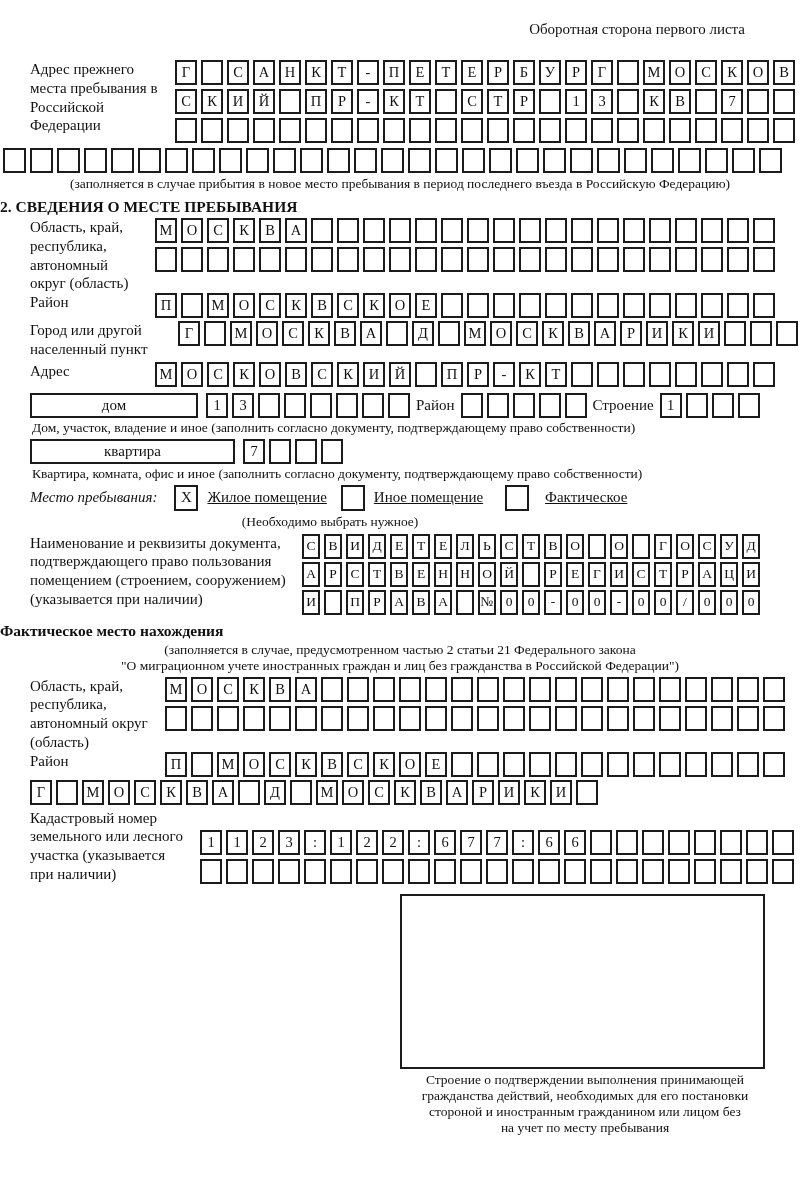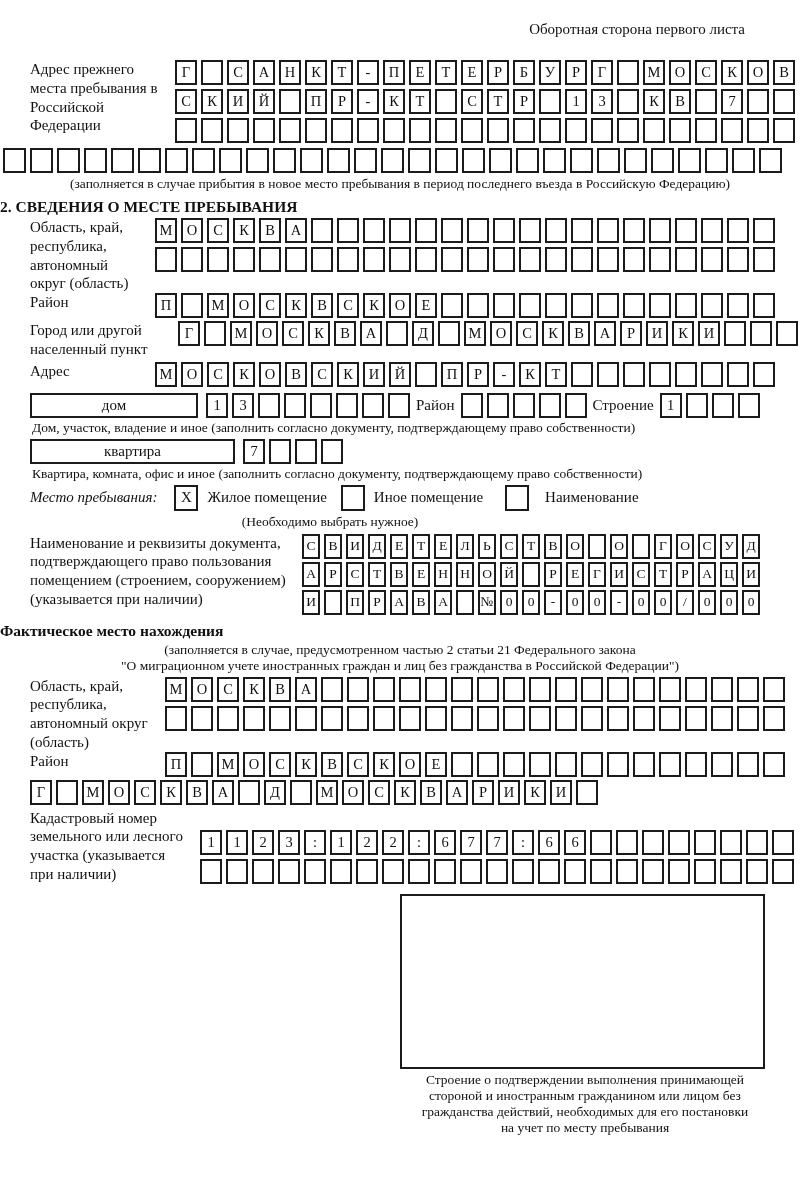--- a/index.html
+++ b/index.html
@@ -33,21 +33,21 @@
   .mt2{margin-top:2px;} .mt3{margin-top:3px;} .mt4{margin-top:4px;} .mt6{margin-top:6px;}
 
   .inline-row { display:flex; align-items:flex-start; margin-left:30px; }
   .widebox { box-sizing:border-box; height:25px; border:2px solid #1b1b1b;
     display:flex; align-items:center; justify-content:center; font-size:15px; }
   .dom-box { width:168px; } .kv-box { width:205px; }
   .ilabel { font-size:15px; line-height:25px; margin:0 6px; }
 
   .mestorow { display:flex; align-items:center; margin:3px 0 0 30px; }
   .mlabel { font-size:15px; margin-right:8px;font-style:italic; }
-  .mopt { font-size:15px; }
+  .mopt { font-size:15px;text-decoration:underline; }
   .cbox { box-sizing:border-box; width:24px; height:26px; border:2px solid #1b1b1b;
     display:flex; align-items:center; justify-content:center; font-size:15px; margin:0 9px; }
 
   .stampbox { box-sizing:border-box; width:365px; height:175px; border:2px solid #1b1b1b;
     margin:10px 0 0 400px; background:#fff; }
   .stampcap { width:400px; margin:3px 0 0 385px; text-align:center; font-size:13.5px; line-height:16px; }
 </style>
 </head>
 <body>
 
@@ -360,21 +360,21 @@
 </div>
 <div class="noteL">Квартира, комната, офис и иное (заполнить согласно документу, подтверждающему право собственности)</div>
 
 <div class="mestorow">
   <span class="mlabel">Место пребывания:</span>
   <span class="cbox">X</span>
   <span class="mopt">Жилое помещение</span>
   <span class="cbox" style="margin-left:14px"></span>
   <span class="mopt">Иное помещение</span>
   <span class="cbox" style="margin-left:22px;margin-right:16px"></span>
-  <span class="mopt">Наименование</span>
+  <span class="mopt">Фактическое</span>
 </div>
 <div class="note" style="width:660px">(Необходимо выбрать нужное)</div>
 
 <div class="field mt4">
   <div class="flabel w272">Наименование и реквизиты документа, подтверждающего право пользования помещением (строением, сооружением) (указывается при наличии)</div>
   <div class="rows" style="gap:3px">
     <div class="cellrow g21">
         <span class="cell">С</span>
         <span class="cell">В</span>
         <span class="cell">И</span>
@@ -617,16 +617,16 @@
         <span class="cell"></span>
         <span class="cell"></span>
         <span class="cell"></span>
       </div>
   </div>
 </div>
 
 <div class="stampbox"></div>
 <div class="stampcap">
   <div>Строение о подтверждении выполнения принимающей</div>
+  <div>гражданства действий, необходимых для его постановки</div>
   <div>стороной и иностранным гражданином или лицом без</div>
-  <div>гражданства действий, необходимых для его постановки</div>
   <div>на учет по месту пребывания</div>
 </div>
 
 </body></html>

